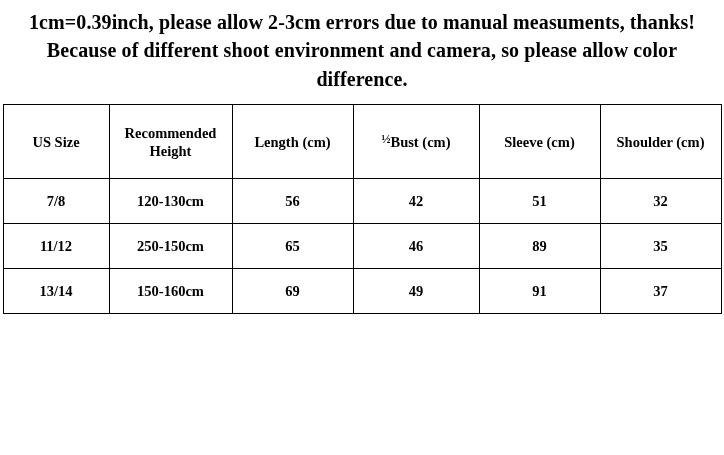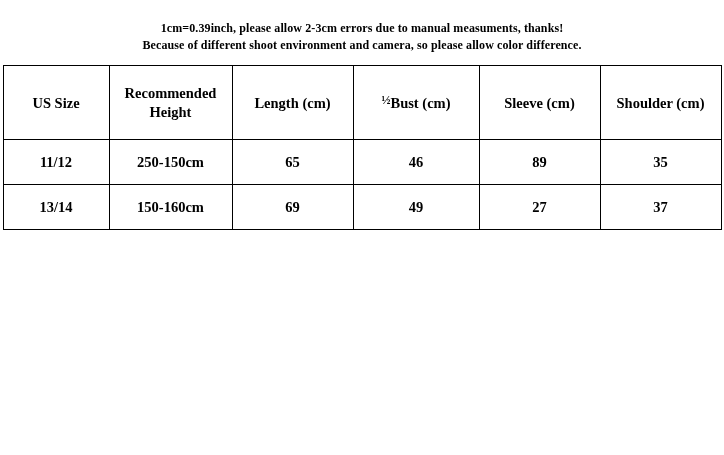--- a/index.html
+++ b/index.html
@@ -16,24 +16,24 @@
   }
   .sheet {
     width: 724px;
     height: 455px;
     box-sizing: border-box;
     position: relative;
   }
   .notice {
     box-sizing: border-box;
     width: 724px;
-    padding: 20px 10px 6px 10px;
+    padding: 8px 10px 6px 10px;
     text-align: center;
     font-weight: bold;
-    font-size: 12px;
+    font-size: 20px;
     line-height: 1.42;
     letter-spacing: 0.1px;
   }
   .notice .line {
     display: block;
     white-space: nowrap;
   }
   .notice .line.wrap {
     white-space: normal;
   }
@@ -87,31 +87,39 @@
         <th class="col-0">US Size</th>
         <th class="col-1">Recommended Height</th>
         <th class="col-2">Length (cm)</th>
         <th class="col-3"><span class="frac">½</span><span>Bust (cm)</span></th>
         <th class="col-4">Sleeve (cm)</th>
         <th class="col-5">Shoulder (cm)</th>
       </tr>
     </thead>
     <tbody>
       <tr>
+        <td>7/8</td>
+        <td>120-130cm</td>
+        <td>56</td>
+        <td>42</td>
+        <td>51</td>
+        <td>32</td>
+      </tr>
+      <tr>
         <td>11/12</td>
         <td>250-150cm</td>
         <td>65</td>
         <td>46</td>
         <td>89</td>
         <td>35</td>
       </tr>
       <tr>
         <td>13/14</td>
         <td>150-160cm</td>
         <td>69</td>
         <td>49</td>
-        <td>27</td>
+        <td>91</td>
         <td>37</td>
       </tr>
     </tbody>
   </table>
 
 </div>
 
 </body></html>

